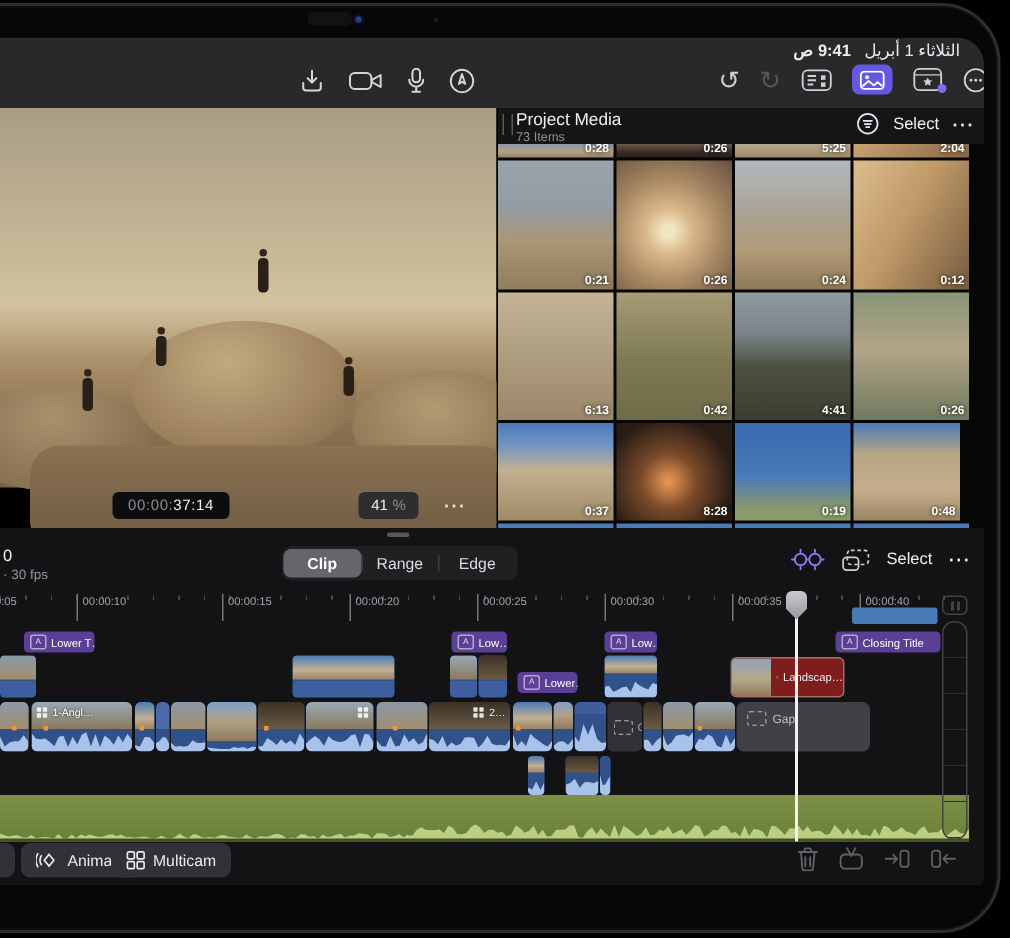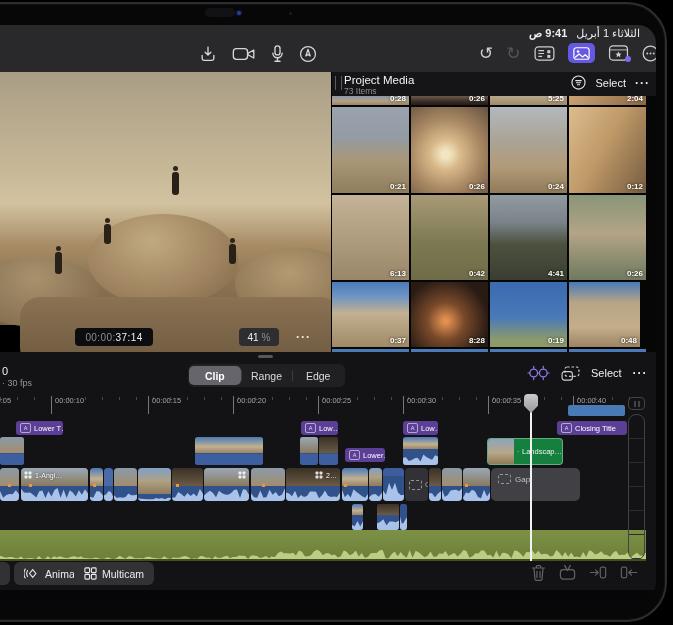--- a/index.html
+++ b/index.html
@@ -98,21 +98,21 @@
   .bluebar{position:absolute;left:568px;top:53px;width:57px;height:11px;border-radius:2px;background:#4a7ab5;}
   .pill{position:absolute;height:14px;border-radius:3px;background:#5b3e96;display:flex;align-items:center;gap:3px;
     padding:0 4px;box-sizing:border-box;color:#fff;font-size:7.5px;white-space:nowrap;overflow:hidden;}
   .aicon{flex:0 0 auto;width:9px;height:8px;border:1px solid rgba(255,255,255,.55);border-radius:2px;
     font-size:5.5px;line-height:8px;text-align:center;color:rgba(255,255,255,.8);}
   .cclip{position:absolute;border-radius:3px;overflow:hidden;background:#34538c;}
   .cclip .cthumb{position:absolute;left:0;right:0;top:0;height:16px;}
   .cclip .cbar{position:absolute;left:0;right:0;bottom:0;height:11px;background:#3d5fa0;}
   .wv{position:absolute;left:0;right:0;bottom:0;background:#31518a;overflow:hidden;}
   .wave-fill{position:absolute;left:0;right:0;top:0;bottom:0;background:#a9c2ea;display:block;}
-  .landclip{position:absolute;left:487px;top:86px;width:76px;height:27px;border-radius:4px;background:#15803d;
+  .landclip{position:absolute;left:487px;top:86px;width:76px;height:27px;border-radius:4px;background:#7f1d1d;
     border:1px solid rgba(255,255,255,.35);box-sizing:border-box;display:flex;align-items:center;gap:3px;
     color:#eef0f4;font-size:7.5px;overflow:hidden;}
   .landthumb{flex:0 0 auto;width:26px;height:100%;background:linear-gradient(180deg,#8fa3bd 0%,#b7a888 55%,#8f7a58);}
   .sclip{position:absolute;top:116px;height:33px;border-radius:4px;overflow:hidden;background:#34538c;}
   .sclip .thumb{position:absolute;left:0;right:0;top:0;height:18px;}
   .sclip .wv{height:15px;}
   .tA{background:linear-gradient(180deg,#7fa0c8 0%,#b0a183 50%,#8f7a5c);}
   .tB{background:linear-gradient(180deg,#8a9aa8,#a38d6d);}
   .tC{background:linear-gradient(180deg,#4a7ab8,#c2b091 60%,#9a8464);}
   .tD{background:linear-gradient(180deg,#3a3126,#6b5a44);}

